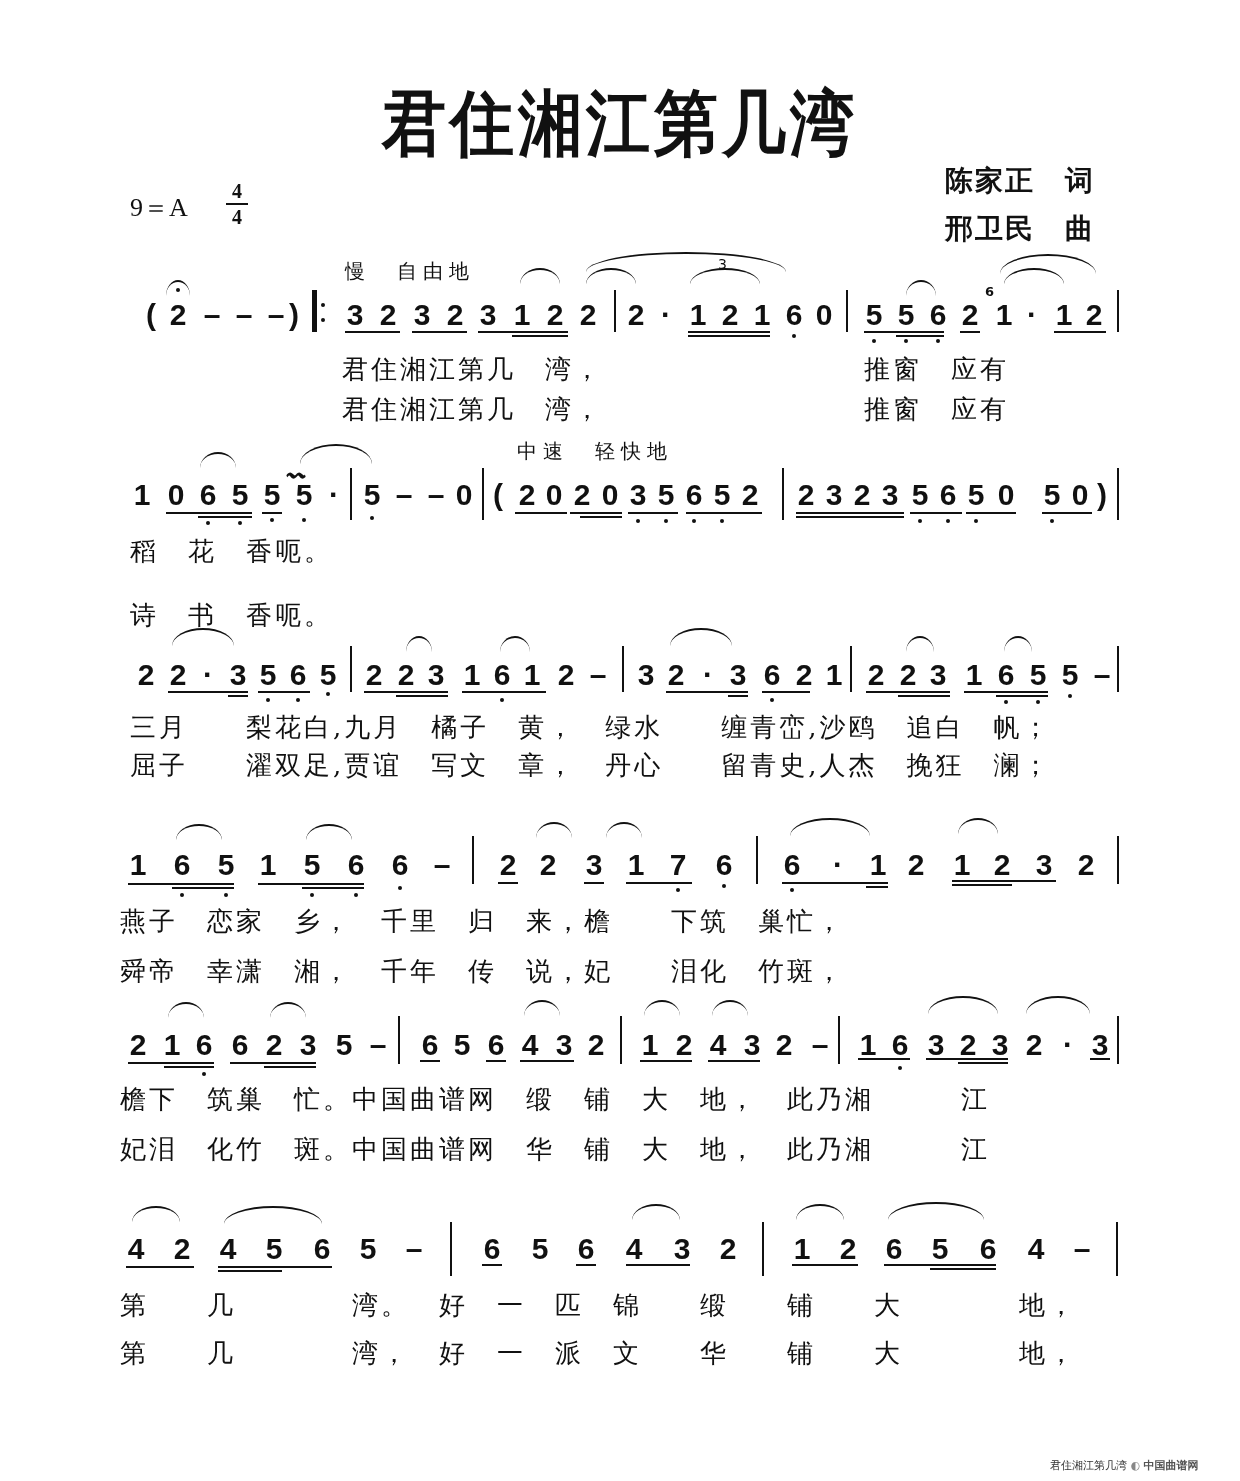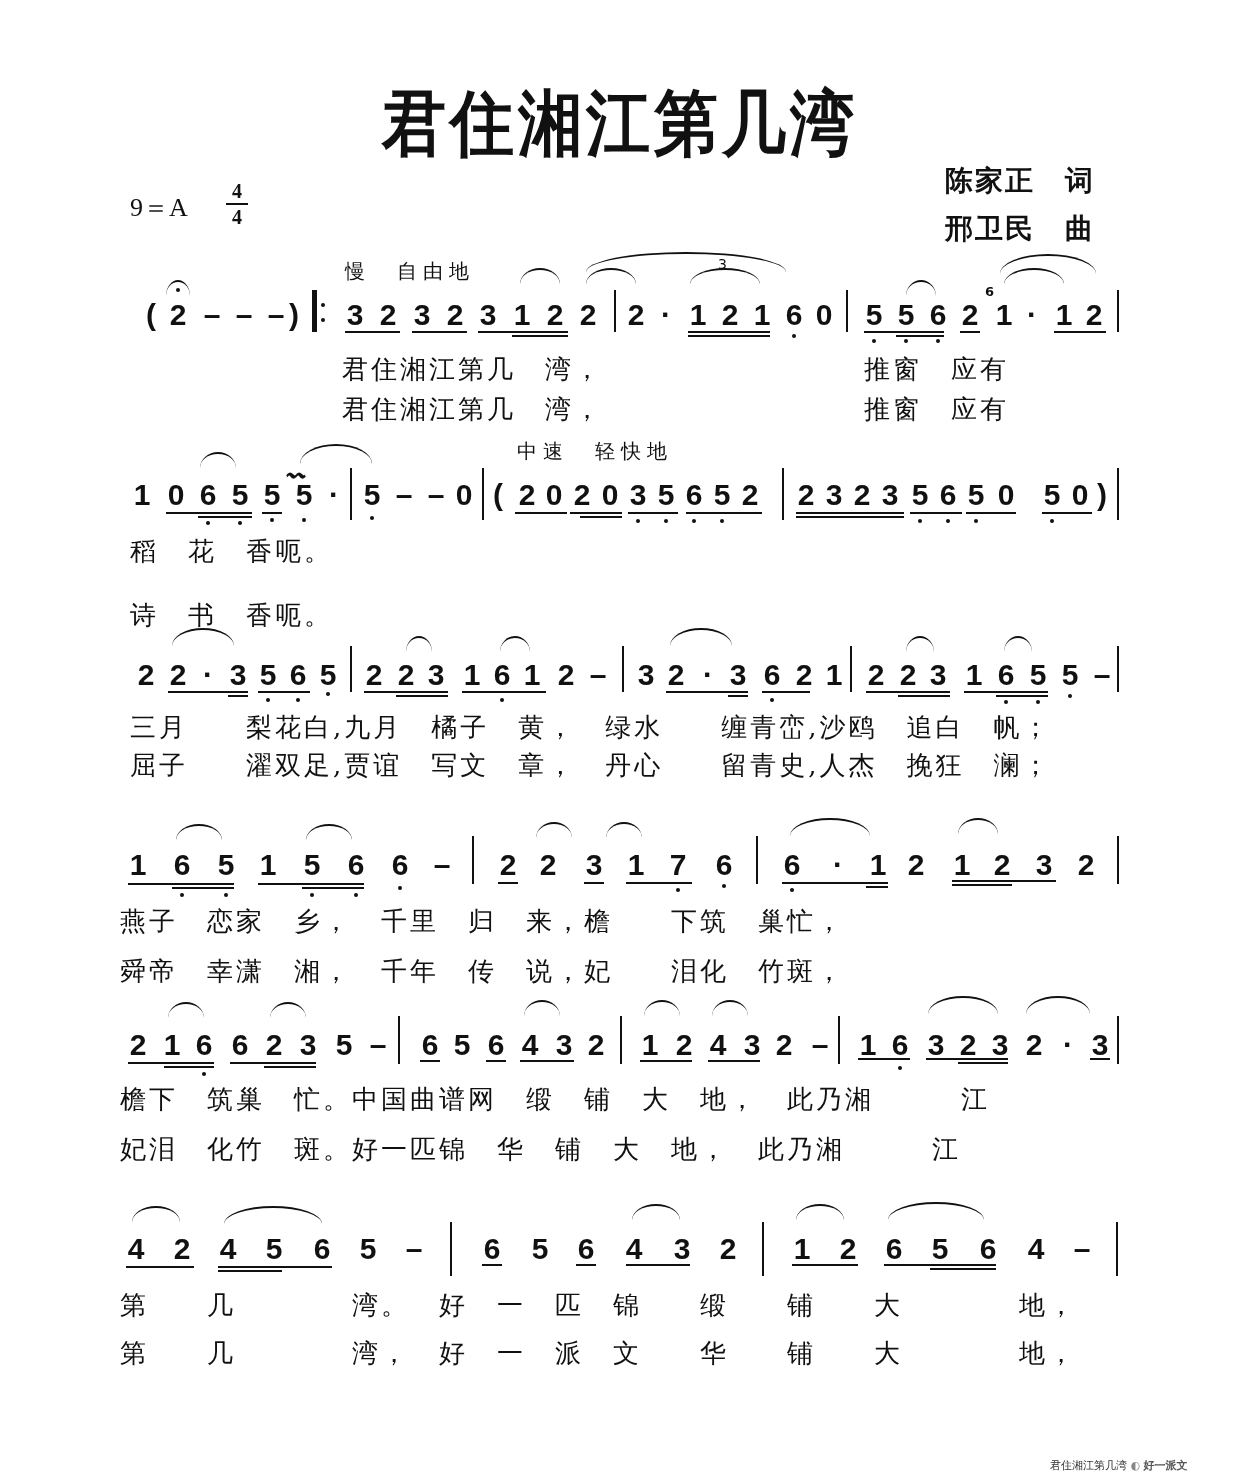--- a/index.html
+++ b/index.html
@@ -358,21 +358,21 @@
   <div class="abs ul" style="left:858px; top:1058px; width:52px;"></div>
   <div class="abs ul" style="left:926px; top:1058px; width:82px;"></div>
   <div class="abs ul" style="left:958px; top:1062px; width:50px;"></div>
   <div class="abs ul" style="left:1090px; top:1058px; width:20px;"></div>
   <div class="abs dot" style="left:898px; top:1066px;"></div>
   <div class="abs slur" style="left:928px; top:996px; width:70px; height:16px;"></div>
   <div class="abs slur" style="left:1026px; top:996px; width:64px; height:16px;"></div>
   <div class="abs barline" style="left:1117px; top:1016px; height:48px;"></div>
 
   <div class="abs ly" style="left:120px; top:1082px;">檐下　筑巢　忙。中国曲谱网　缎　铺　大　地，　此乃湘　　　江</div>
-  <div class="abs ly" style="left:120px; top:1132px;">妃泪　化竹　斑。好一匹锦　华　铺　大　地，　此乃湘　　　江</div>
+  <div class="abs ly" style="left:120px; top:1132px;">妃泪　化竹　斑。中国曲谱网　华　铺　大　地，　此乃湘　　　江</div>
 </div>
 
 <div>
   <div class="abs n" style="left:124px; top:1232px;">4</div>
   <div class="abs n" style="left:170px; top:1232px;">2</div>
   <div class="abs n" style="left:216px; top:1232px;">4</div>
   <div class="abs n" style="left:262px; top:1232px;">5</div>
   <div class="abs n" style="left:310px; top:1232px;">6</div>
   <div class="abs n" style="left:356px; top:1232px;">5</div>
   <div class="abs n" style="left:402px; top:1232px;">–</div>
@@ -409,14 +409,14 @@
   <div class="abs slur" style="left:888px; top:1202px; width:96px; height:16px;"></div>
   <div class="abs barline" style="left:1116px; top:1222px; height:54px;"></div>
 
   <div class="abs ly" style="left:120px; top:1288px;">第　　几　　　　湾。　好　一　匹　锦　　缎　　铺　　大　　　　地，</div>
   <div class="abs ly" style="left:120px; top:1336px;">第　　几　　　　湾，　好　一　派　文　　华　　铺　　大　　　　地，</div>
 </div>
 
 <div class="abs wm" style="left:1050px; top:1458px;">
   <span>君住湘江第几湾</span>
   <span style="color:#888;">◐</span>
-  <span style="font-weight:bold; color:#555;">好一派文</span>
+  <span style="font-weight:bold; color:#555;">中国曲谱网</span>
 </div>
 
 </body></html>

